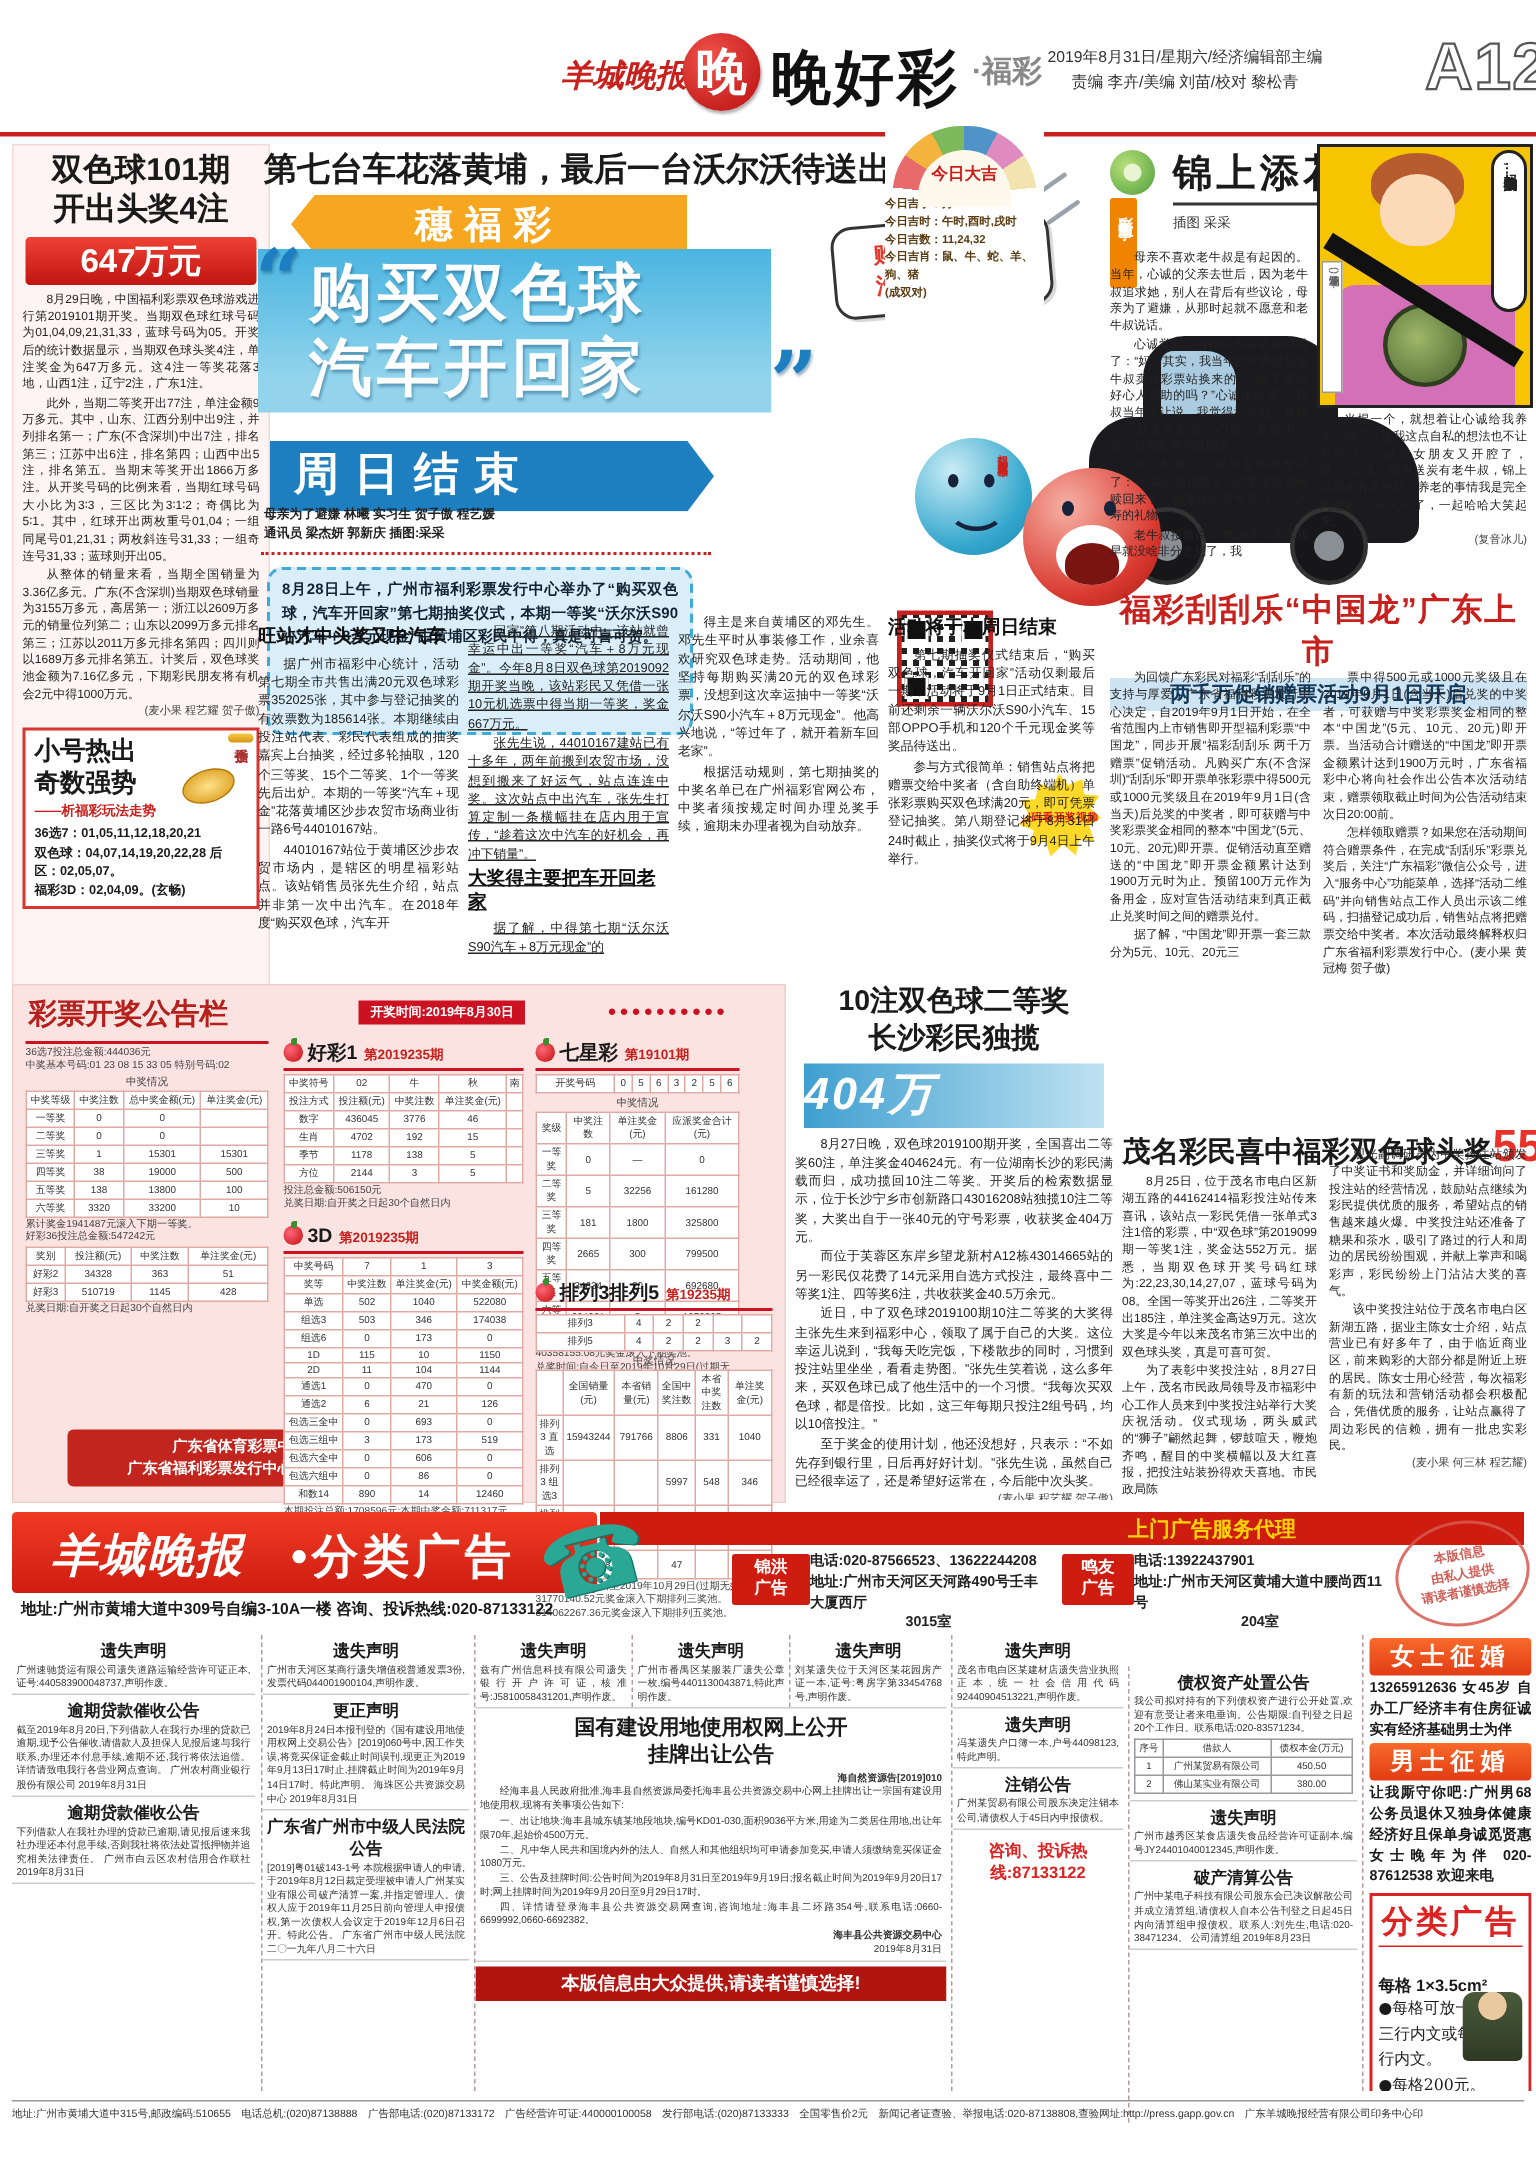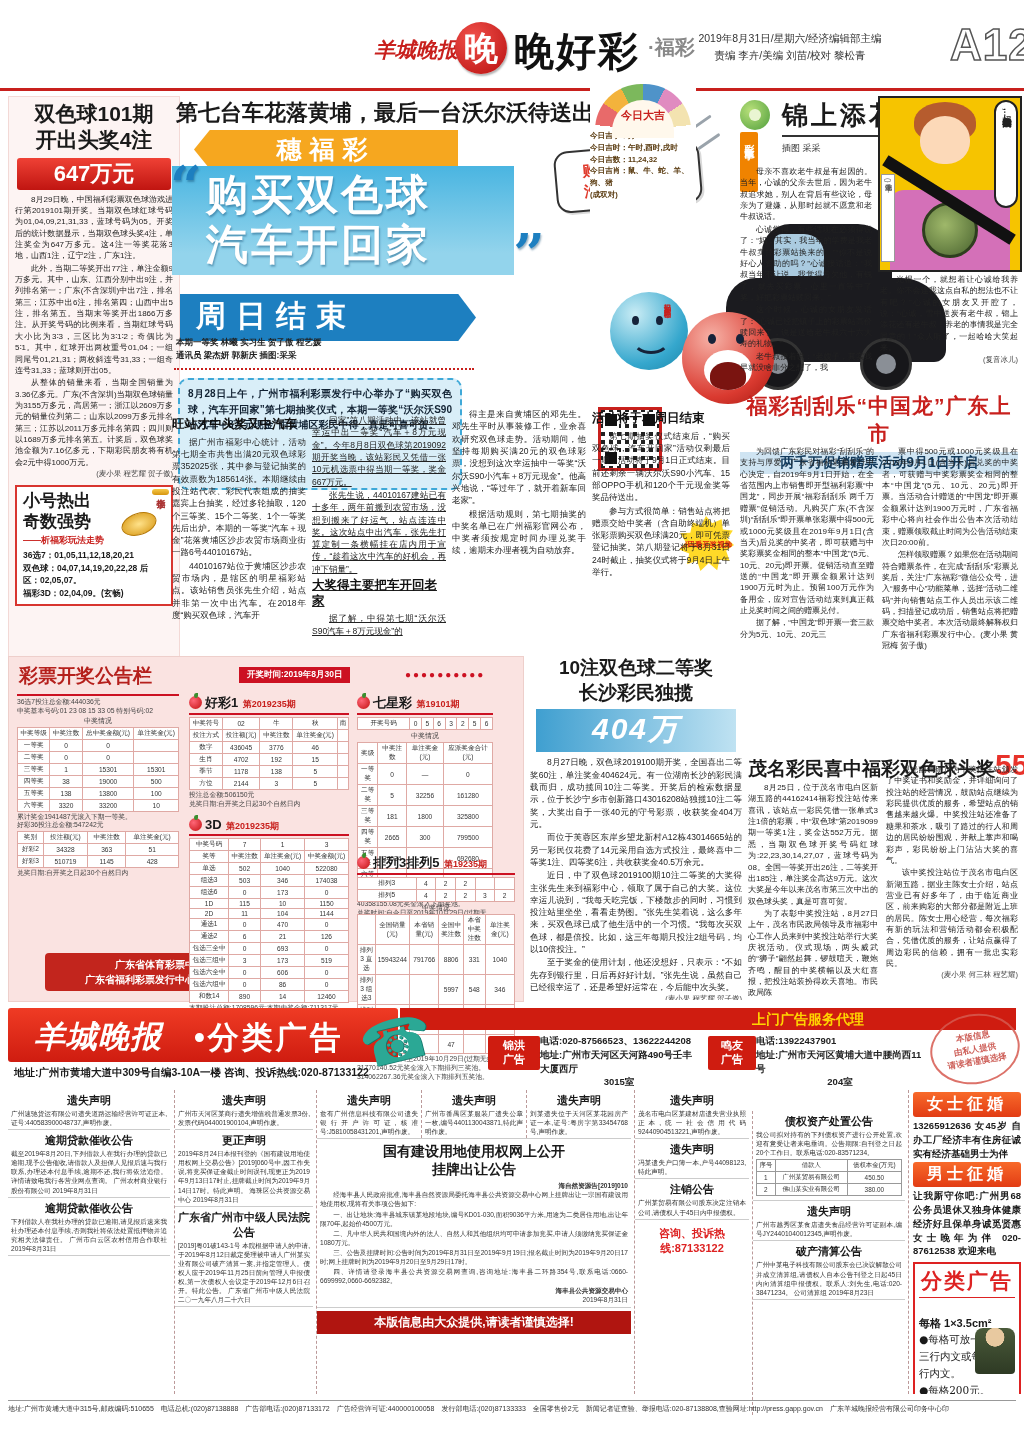--- a/index.html
+++ b/index.html
@@ -90,21 +90,21 @@
   .lot .rule{border-top:2.5px solid #c12;margin:1px 0 2px;}
   .lot .note{font-size:6.8px;color:#444;line-height:1.3;}
   .lot table{width:100%;border-collapse:collapse;background:#fff;margin:1px 0;}
   .lot td{border:1px solid #dfa9a4;font-size:6.6px;padding:1px 1px;text-align:center;color:#333;}
   .lot .ttl{font-size:7px;text-align:center;color:#444;}
   .tom{display:inline-block;width:13px;height:13px;border-radius:50%;background:radial-gradient(circle at 35% 35%,#f67,#c20f0f);position:relative;vertical-align:-2px;margin-right:3px;}
   .tom:after{content:"";position:absolute;top:-3px;left:5px;width:4px;height:5px;background:#3a8f2f;border-radius:50% 0 50% 50%;}
   .bfoot{background:#c2251d;color:#fff;font-size:10px;font-weight:bold;text-align:center;border-radius:4px;padding:4px 0;line-height:1.5;}
   
   #changsha h3{margin:0;font-size:19px;font-weight:bold;text-align:center;line-height:1.3;}
-  .b404{background:linear-gradient(90deg,#3f9fd0,#bfe2f2);color:#fff;font-size:30px;font-weight:bold;font-style:italic;text-align:center;letter-spacing:2px;margin:4px 6px;padding:0 0 2px;}
+  .b404{background:linear-gradient(90deg,#3f9fd0,#bfe2f2);color:#fff;font-size:30px;font-weight:bold;font-style:italic;letter-spacing:2px;margin:4px 6px;padding:0 0 2px;}
   #maoming .hl{font-size:19px;font-weight:bold;}
   #maoming .amt{color:#e8322a;font-size:30px;font-weight:bold;}
   
   .cbanner{background:linear-gradient(#ef3b24,#cf1c10);border-radius:3px;color:#fff;}
   .clogo{font-family:"DejaVu Serif","Liberation Serif",serif;font-style:italic;font-weight:bold;font-size:31px;letter-spacing:1px;}
   .cfen{font-size:31px;font-weight:bold;letter-spacing:3px;}
   .phone{color:#2ba895;font-size:58px;line-height:1;transform:rotate(-14deg);text-shadow:1px 1px 0 #12766b;}
   .strip{background:#cf1c10;color:#ffd400;font-size:14px;font-weight:bold;}
   .agchip{background:#cf1c10;color:#fff;font-size:11px;font-weight:bold;text-align:center;line-height:1.25;padding:3px 4px;border-radius:2px;}
   .agtxt{font-size:9.5px;font-weight:bold;line-height:1.45;color:#222;}
@@ -178,21 +178,21 @@
     <div class="abs kicker" style="left:4px;top:2px;width:430px;">第七台车花落黄埔，最后一台沃尔沃待送出</div>
     <div class="abs banner1" style="left:22px;top:34px;width:264px;">穗福彩</div>
     <div class="abs bighl" style="left:0px;top:70px;width:300px;">
       <span class="q" style="left:-2px;top:-8px;">“</span>
       <div>购买双色球</div>
       <div>汽车开回家</div>
       <span class="q" style="right:-34px;bottom:-6px;">”</span>
     </div>
     <div class="abs banner2" style="left:8px;top:198px;width:280px;">周日结束</div>
     <div class="abs byl" style="left:4px;top:240px;width:300px;">
-      <div>本期一等奖 林曦 实习生 贺子傲 程艺媛</div>
+      <div>母亲为了避嫌 林曦 实习生 贺子傲 程艺媛</div>
       <div>通讯员 梁杰妍 郭新庆 插图:采采</div>
     </div>
     <div class="abs dots" style="left:2px;top:272px;width:300px;"></div>
     <div class="abs introbox" style="left:6px;top:282px;width:264px;height:96px;">8月28日上午，广州市福利彩票发行中心举办了“购买双色球，汽车开回家”第七期抽奖仪式，本期一等奖“沃尔沃S90小汽车＋8万元现金”由黄埔区彩民中得，真是可喜可贺。</div>
 
     <div class="abs" style="left:258px;top:0;width:306px;height:308px;">
       <div class="abs sline" style="left:250px;top:28px;width:34px;transform:rotate(-35deg);"></div>
       <div class="abs sline" style="left:266px;top:44px;width:26px;transform:rotate(-35deg);"></div>
       <div class="abs sline" style="left:240px;top:52px;width:20px;transform:rotate(-35deg);"></div>
       <div class="abs bubble" style="left:125px;top:50px;width:130px;">

